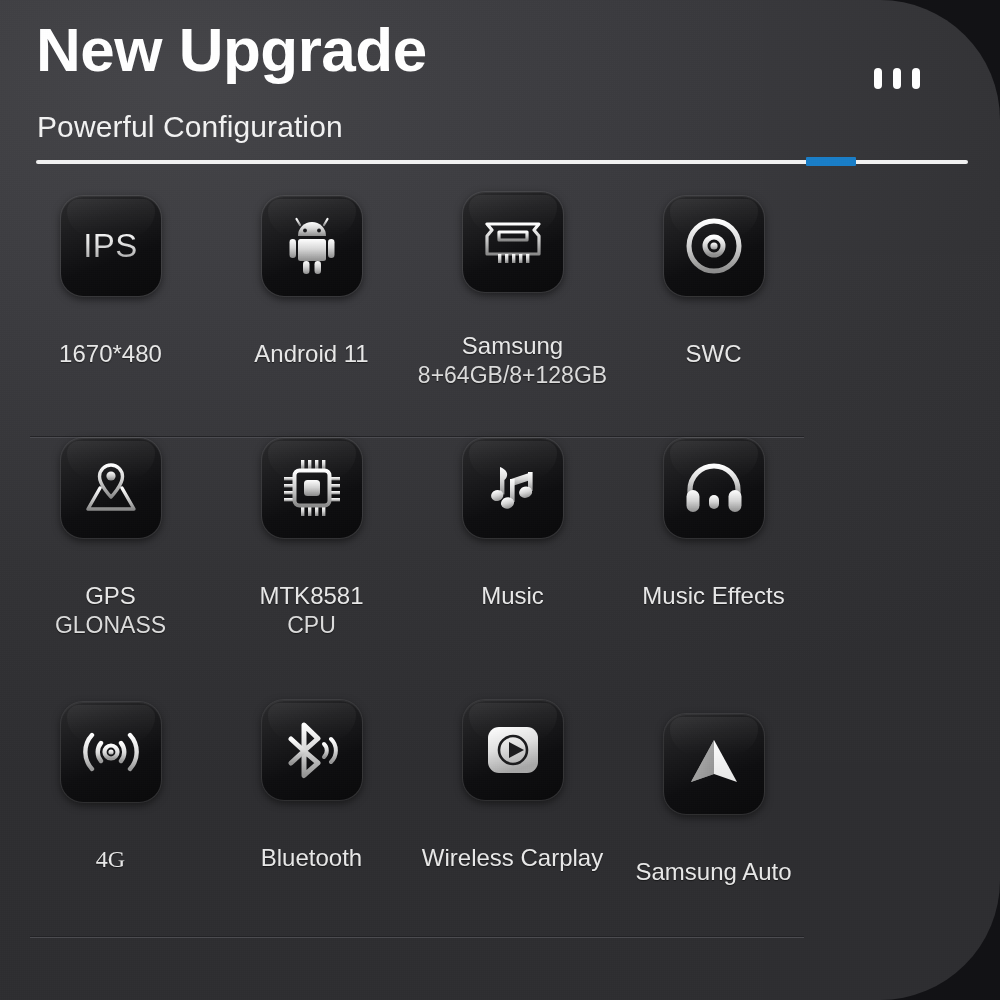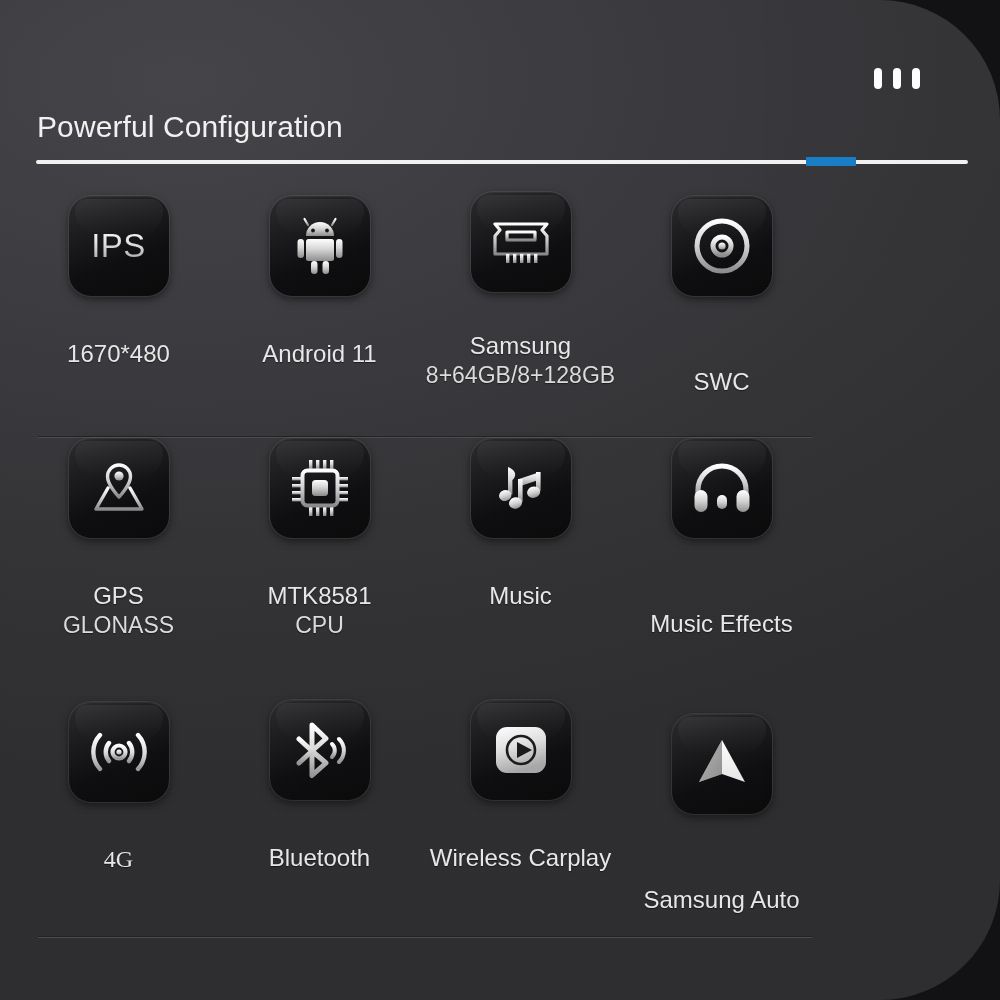--- a/index.html
+++ b/index.html
@@ -110,21 +110,21 @@
     width: 50px;
     height: 9px;
     margin-top: -3px;
     background: #1a7ec8;
     border-radius: 1px;
   }
 
   
   #grid {
     position: absolute;
-    left: 12px;
+    left: 4px;
     top: 196px;
     width: 812px;
   }
   .row {
     position: relative;
     display: flex;
     align-items: flex-start;
     height: 242px;
   }
   .row.r2, .row.r3 { height: 258px; }
@@ -191,36 +191,37 @@
     font-size: 24px;
     line-height: 1.22;
     color: #e8e8e8;
     white-space: pre-line;
     text-shadow: 0 1px 1px rgba(0,0,0,.5);
   }
   .label .sub { display: block; font-size: 23px; color: #dcdcdc; }
 
   
   .cell.c1 { margin-left: 6px; }
-  .cell.c4 { margin-right: 2px; gap: 28px; }
+  .cell.c4 { margin-right: 2px; }
   .row.r1 .cell.c3 .label { margin-top: 10px; }
   .row.r1 .cell.c3 { margin-top: -4px; }
   .row.r1 .cell.c4 { margin-top: 0px; }
   .row.r3 .cell.c4 { margin-top: 18px; }
   .row.r3 .cell.c3 { margin-top: 4px; }
   .row.r3 .cell.c1 { margin-top: 6px; font-family: Liberation Serif, serif; }
   .row.r3 .cell.c2 { margin-top: 4px; }
 </style>
 </head>
 <body>
 
 <div id="stage">
   <div id="panel">
 
     <div id="header">
+      <div id="title">New Upgrade</div>
       <div id="subtitle">Powerful Configuration</div>
 
       <div id="menu-dots">
         <i></i>
         <i></i>
         <i></i>
       </div>
 
       <div id="progress-track">
         <div id="progress-fill"></div>

